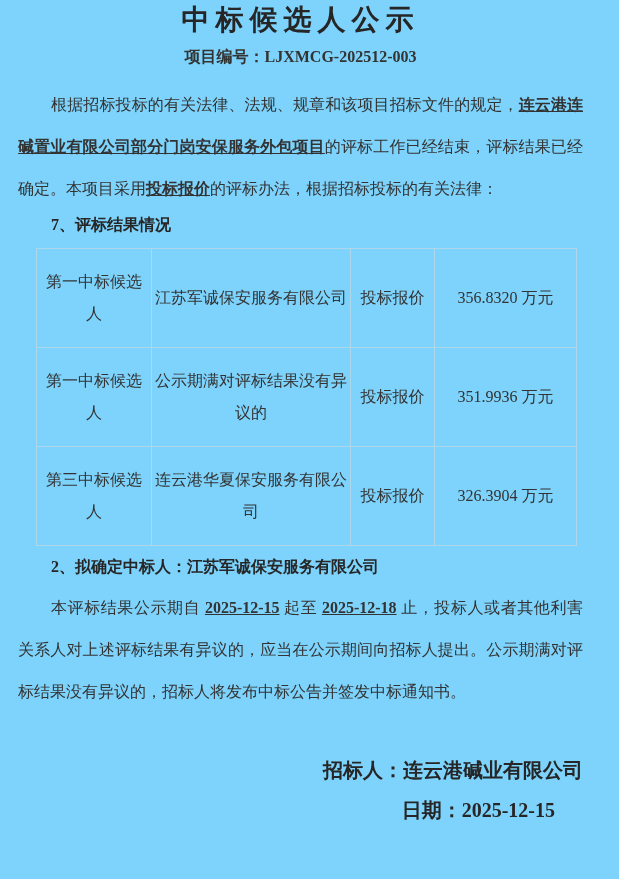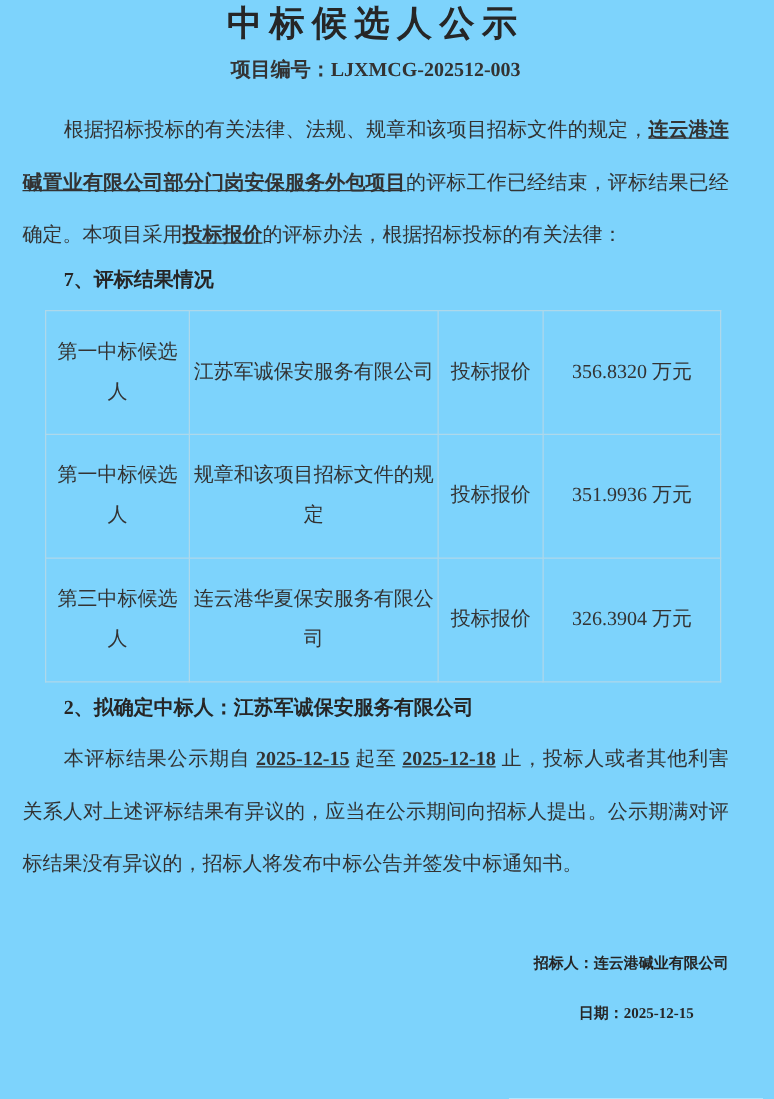--- a/index.html
+++ b/index.html
@@ -64,21 +64,21 @@
     vertical-align: middle;
     line-height: 32px;
     padding: 17px 3px;
     overflow: hidden;
   }
   tr.r1 { height: 77px; }
   tr.r2 { height: 76px; }
   tr.r3 { height: 82px; }
 
   .footer-line {
-    font-size: 12px;
+    font-size: 20px;
     font-weight: bold;
     text-align: right;
     line-height: 22px;
     color: #262626;
   }
   .footer-bidder { margin-top: 46px; }
   .footer-date { margin-top: 18px; padding-right: 28px; }
 </style>
 </head>
 <body>
@@ -103,21 +103,21 @@
       </colgroup>
       <tbody>
         <tr class="r1">
           <td>第一中标候选人</td>
           <td>江苏军诚保安服务有限公司</td>
           <td>投标报价</td>
           <td>356.8320 万元</td>
         </tr>
         <tr class="r2">
           <td>第一中标候选人</td>
-          <td>规章和该项目招标文件的规定</td>
+          <td>公示期满对评标结果没有异议的</td>
           <td>投标报价</td>
           <td>351.9936 万元</td>
         </tr>
         <tr class="r3">
           <td>第三中标候选人</td>
           <td>连云港华夏保安服务有限公司</td>
           <td>投标报价</td>
           <td>326.3904 万元</td>
         </tr>
       </tbody>

